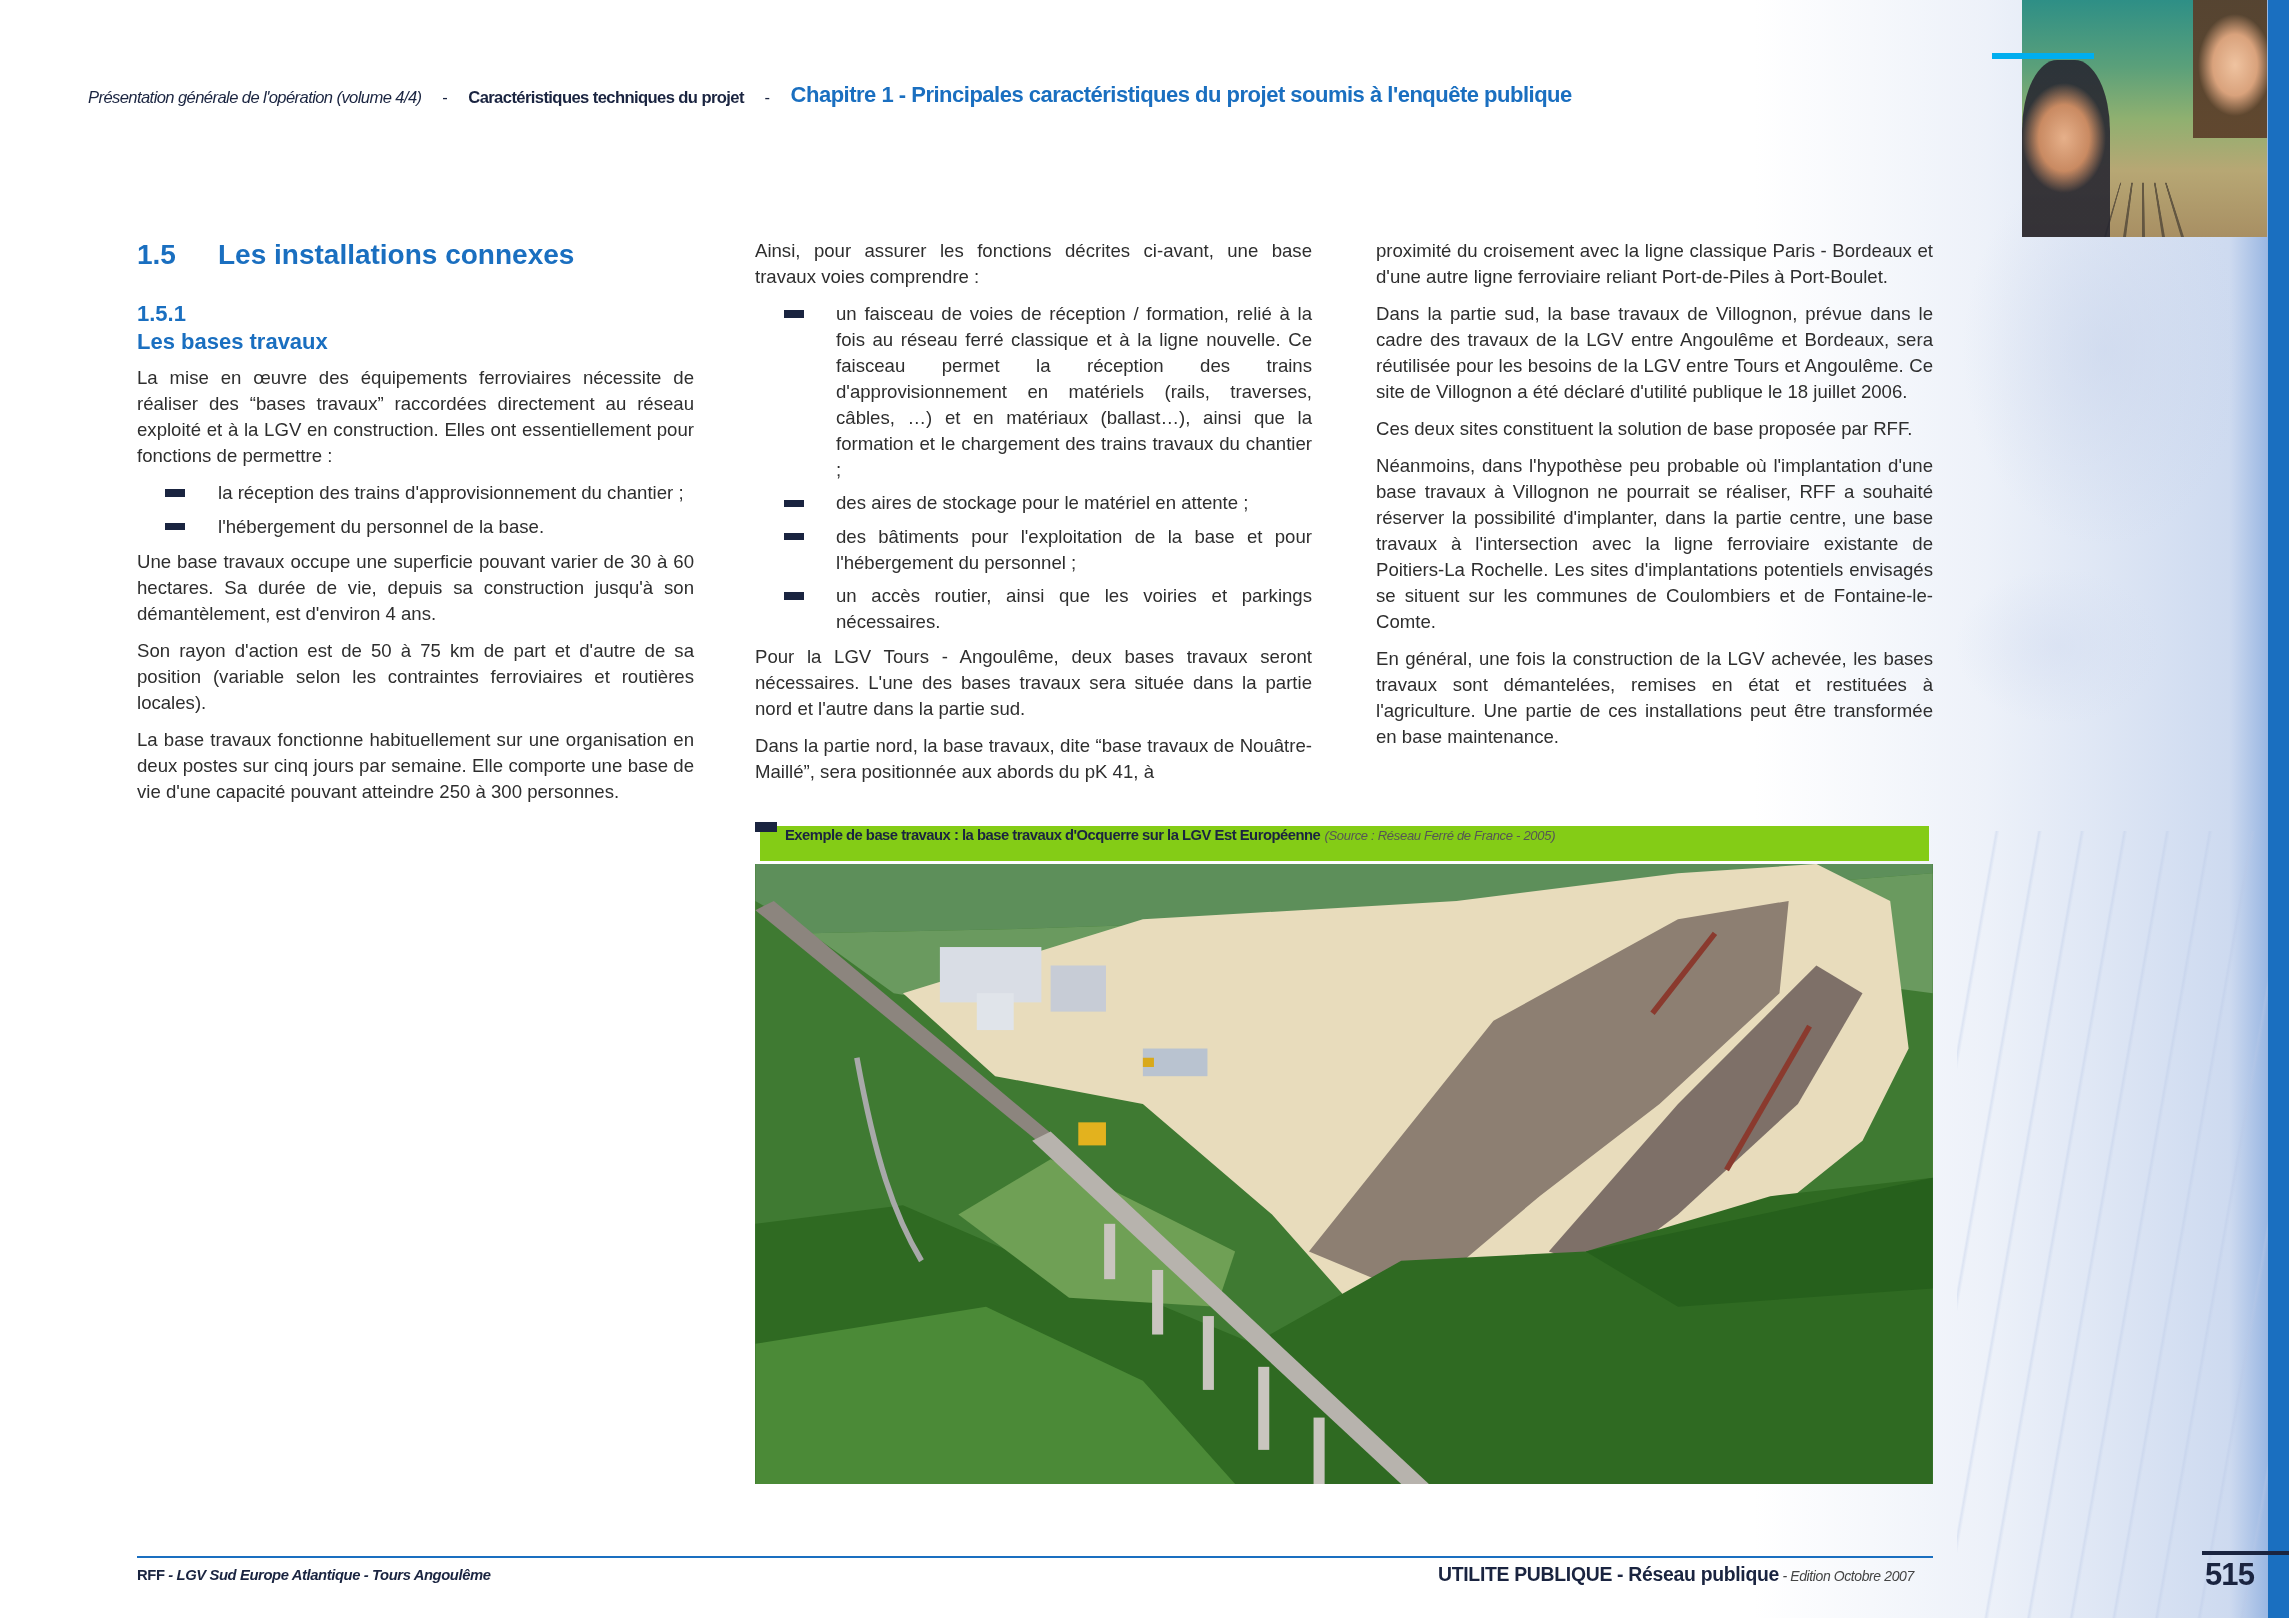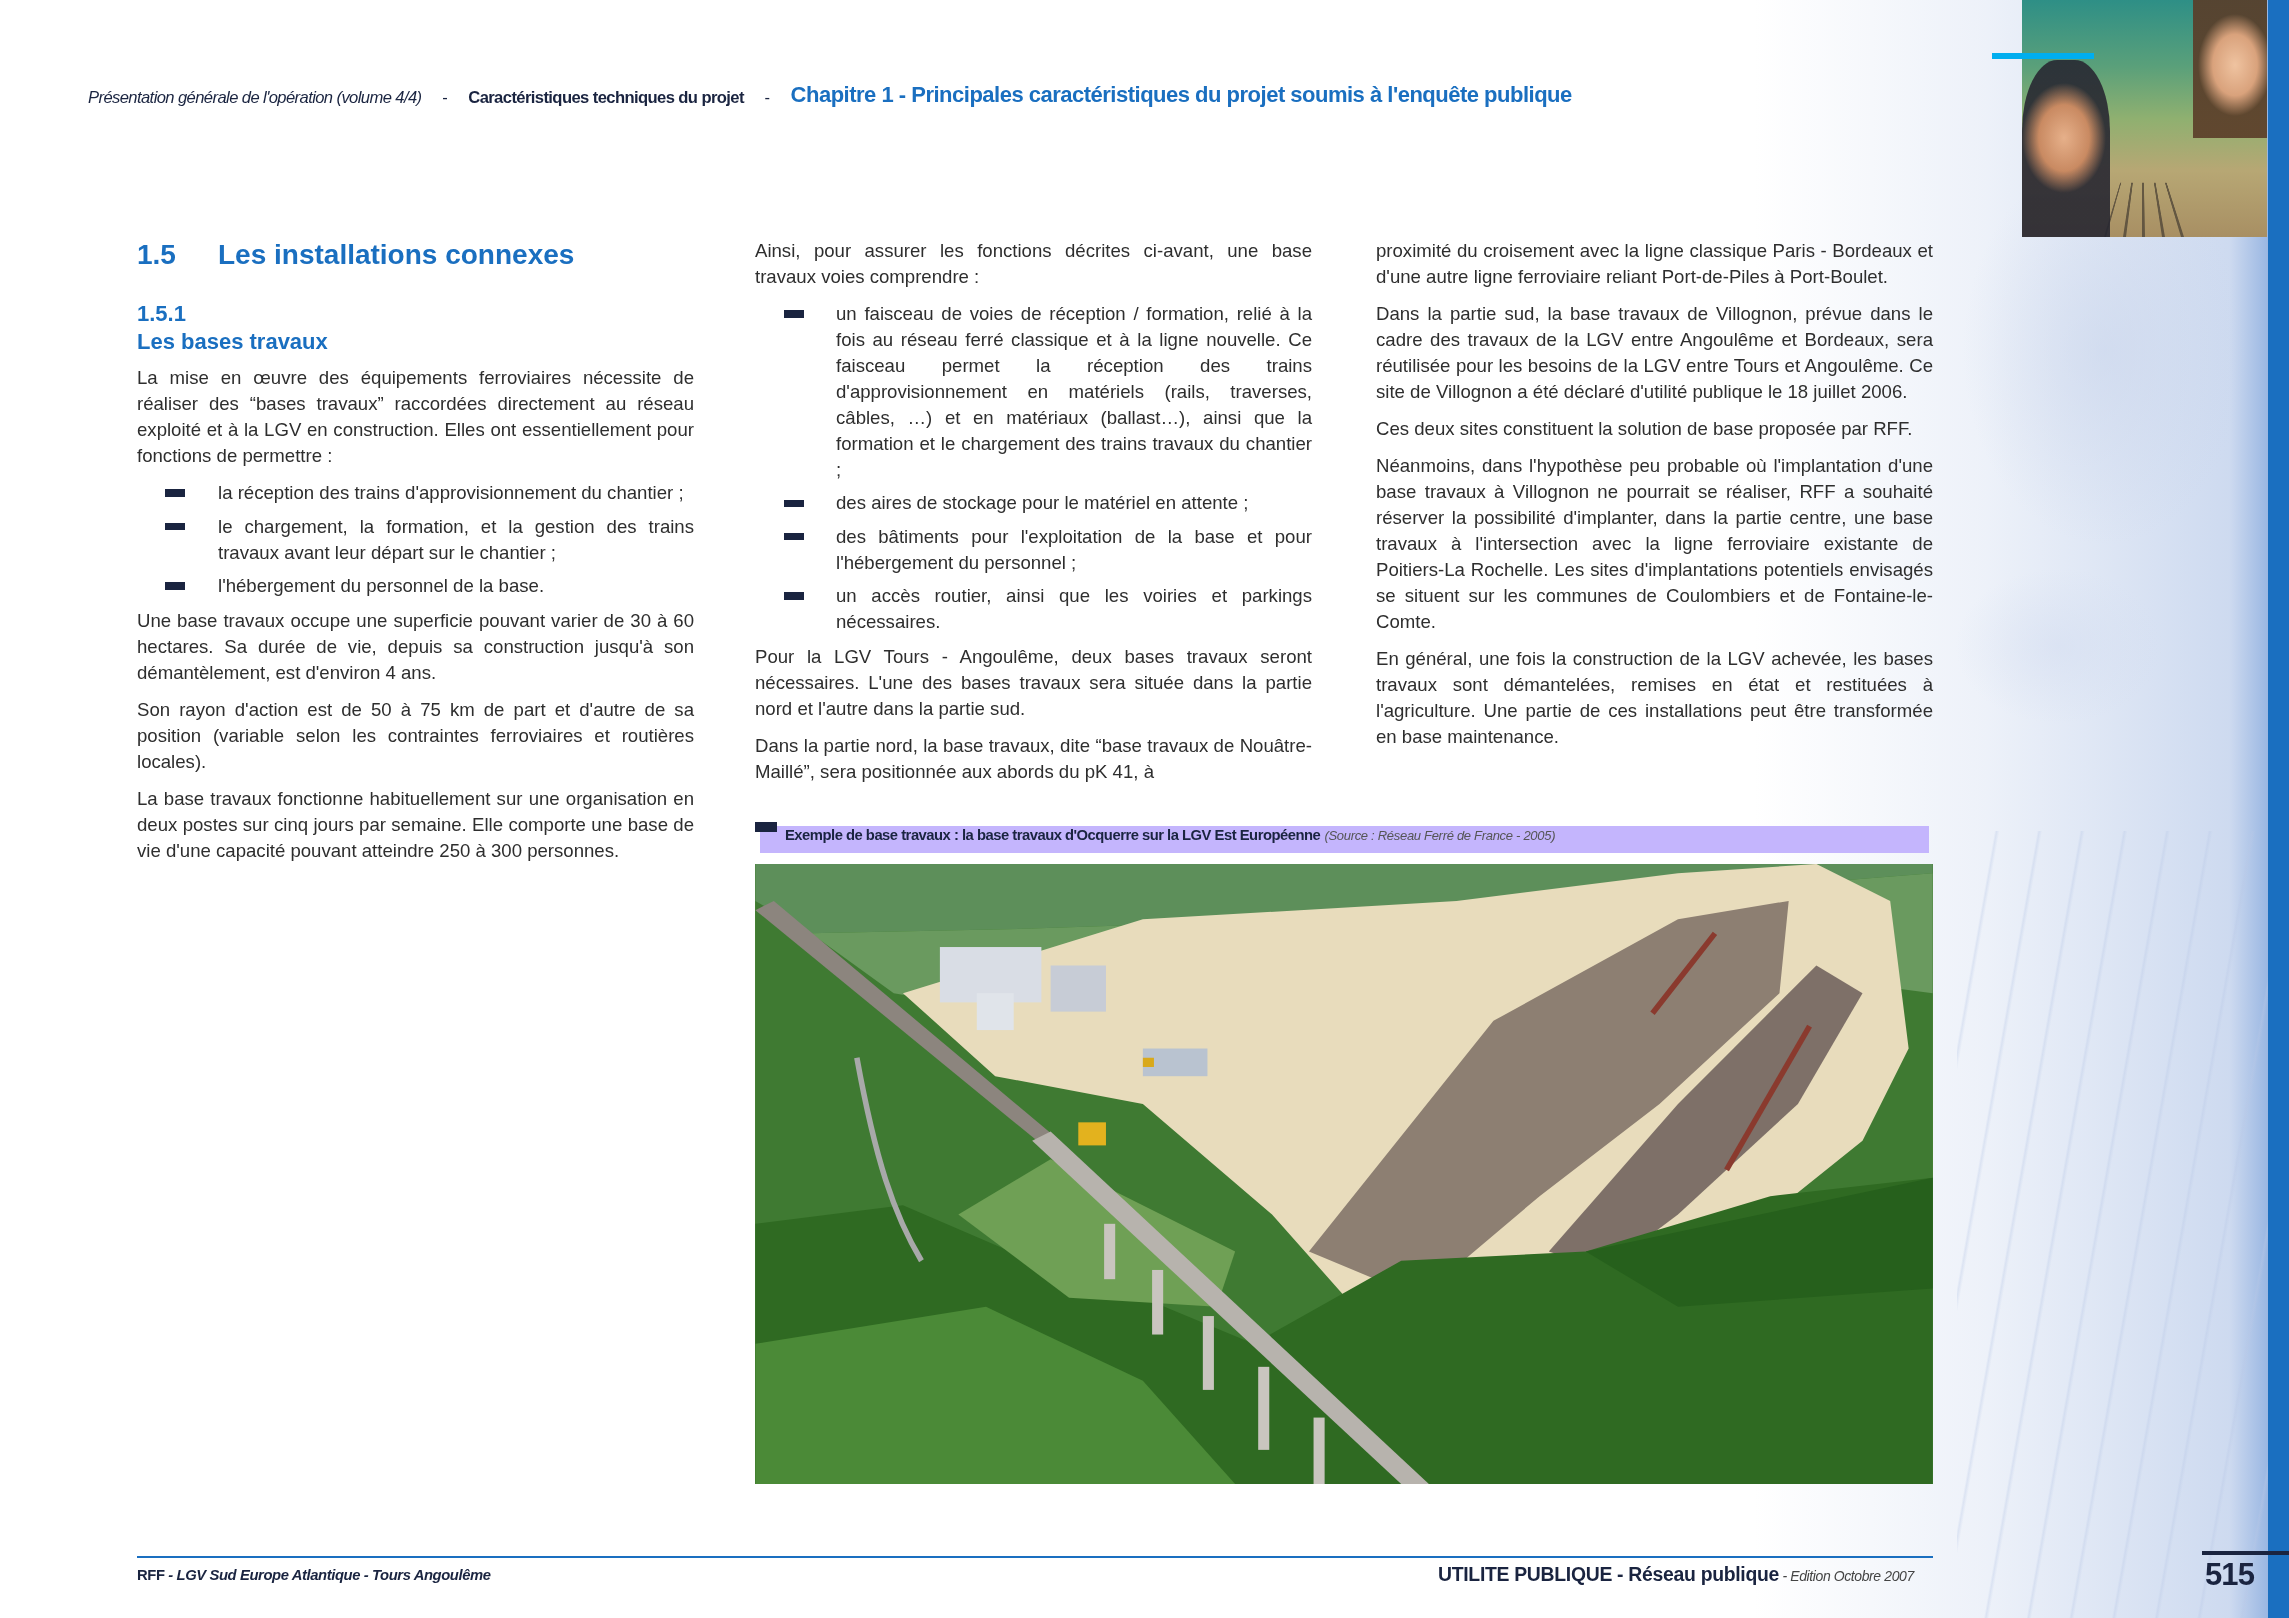--- a/index.html
+++ b/index.html
@@ -71,22 +71,22 @@
 
   ul.bul { list-style: none; margin: 0 0 9.2px 0; padding: 0; }
   ul.bul li { position: relative; padding-left: 81px; margin-bottom: 7.4px; text-align: justify; }
   ul.bul li .dash {
     position: absolute; left: 29px; top: 9.2px; width: 20px; height: 7.4px; background: #1a2440;
   }
   .col-left ul.bul li { padding-left: 81px; }
   .col-left ul.bul li .dash { left: 28px; }
 
   .caption {
-    position: absolute; left: 760px; top: 826px; width: 1169px; height: 27px;
-    background: #c4b5fd;
+    position: absolute; left: 760px; top: 826px; width: 1169px; height: 35px;
+    background: #84cc16;
     font-size: 14.8px; line-height: 18.5px; white-space: nowrap;
   }
   .caption .cap-dash { position: absolute; left: -4.6px; top: -3.7px; width: 22px; height: 9.2px; background: #1a2440; }
   .caption .cap-text { position: absolute; left: 25px; top: 0; }
   .cap-bold { font-weight: bold; color: #1a2440; letter-spacing: -0.5px; }
   .cap-src { font-style: italic; color: #555; font-size: 13px; letter-spacing: -0.3px; }
 
   .photo {
     position: absolute; left: 755px; top: 864px; width: 1178px; height: 620px; overflow: hidden;
     background: #4f8a3a;
@@ -135,21 +135,21 @@
     <span class="num">1.5</span>
     <span>Les installations connexes</span>
   </h1>
   <h2 class="sub">
     <span class="num">1.5.1</span>
     <span>Les bases travaux</span>
   </h2>
   <p>La mise en œuvre des équipements ferroviaires nécessite de réaliser des “bases travaux” raccordées directement au réseau exploité et à la LGV en construction. Elles ont essentiellement pour fonctions de permettre :</p>
   <ul class="bul">
     <li><span class="dash"></span><span>la réception des trains d'approvisionnement du chantier ;</span></li>
-    <li><span class="dash"></span><span>le chargement, la formation, et la gestion des trains travaux avant leur départ sur le chantier ;</span></li>
+    <li><span class="dash"></span></li>
     <li><span class="dash"></span><span>l'hébergement du personnel de la base.</span></li>
   </ul>
   <p>Une base travaux occupe une superficie pouvant varier de 30 à 60 hectares. Sa durée de vie, depuis sa construction jusqu'à son démantèlement, est d'environ 4 ans.</p>
   <p>Son rayon d'action est de 50 à 75 km de part et d'autre de sa position (variable selon les contraintes ferroviaires et routières locales).</p>
   <p>La base travaux fonctionne habituellement sur une organisation en deux postes sur cinq jours par semaine. Elle comporte une base de vie d'une capacité pouvant atteindre 250 à 300 personnes.</p>
 </div>
 
 <div class="col col-mid">
   <p>Ainsi, pour assurer les fonctions décrites ci-avant, une base travaux voies comprendre :</p>
   <ul class="bul">

